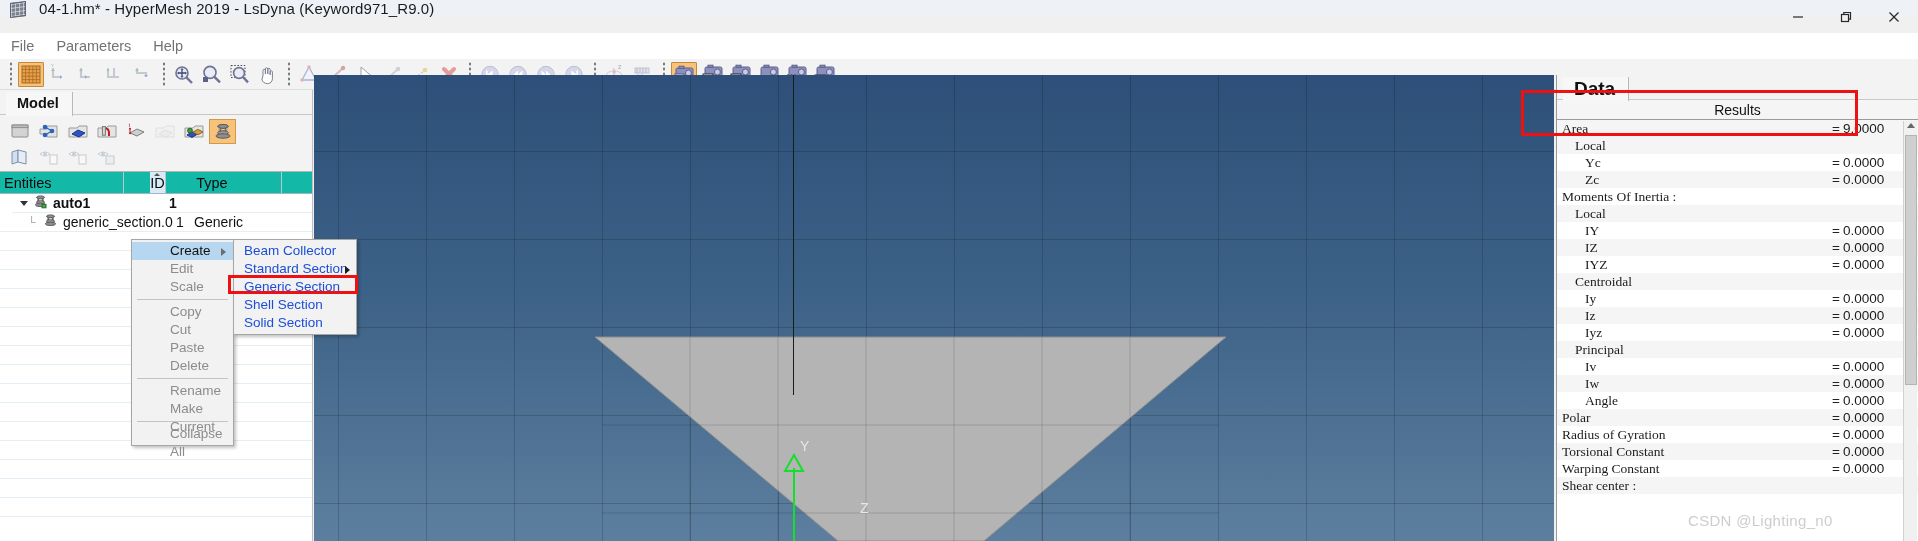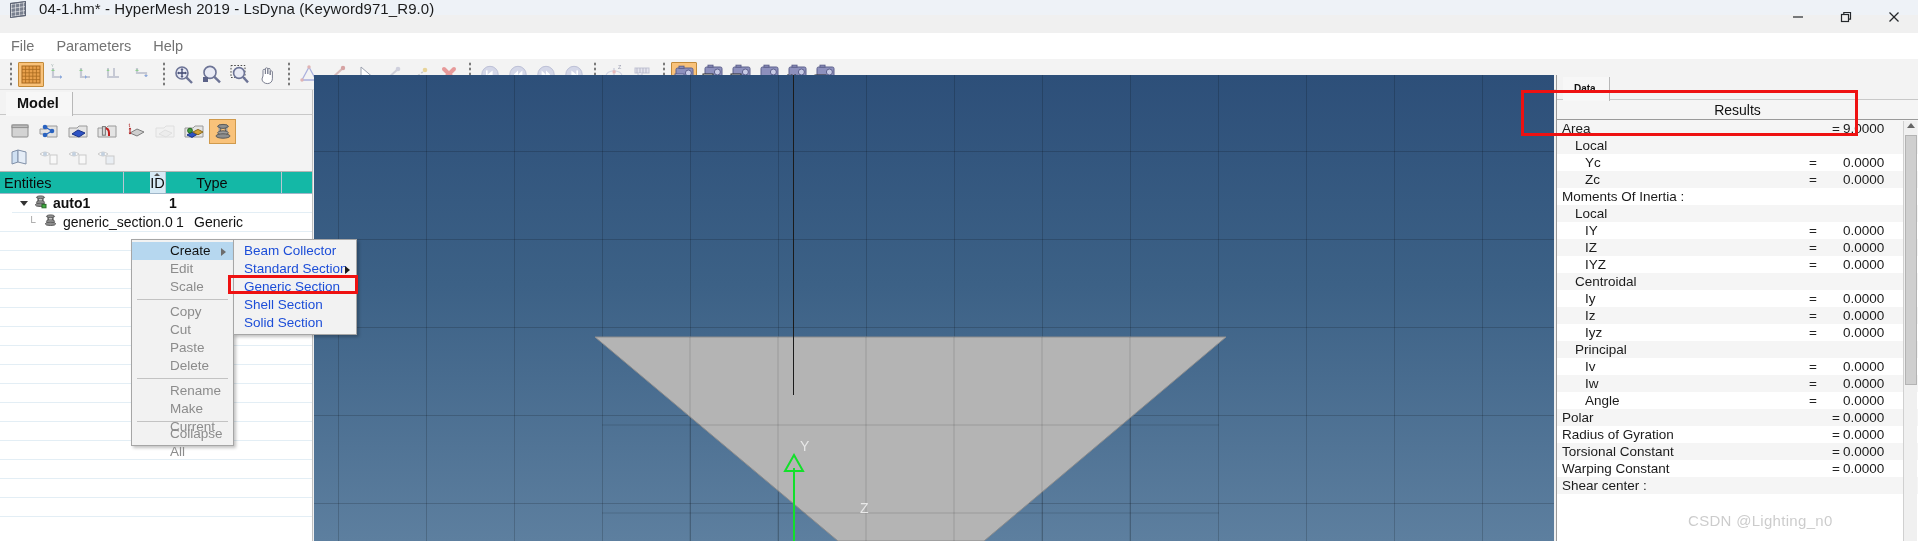--- a/index.html
+++ b/index.html
@@ -175,41 +175,41 @@
   #rightpanel {
     position: absolute; left: 1556px; top: 75px; width: 362px; height: 466px;
     background: #ffffff; border-left: 1px solid #9a9a9a;
   }
   #rp-tabstrip {
     height: 25px; background: #f3f3f3; position: relative; border-bottom: 1px solid #c8c8c8;
   }
   #rp-tabstrip .tab {
     position: absolute; left: 6px; top: 2px; height: 24px;
     padding: 0 13px 0 11px; line-height: 23px;
-    font-size: 10px; font-weight: bold; color: #111;
+    font-size: 19px; font-weight: bold; color: #111;
     background: #f7f7f7; border-right: 1px solid #b8b8b8;
   }
   #rp-results-header {
     height: 20px; line-height: 20px; text-align: center;
     font-size: 14px; color: #111; background: #f5f5f5;
     border-bottom: 1px solid #9a9a9a;
   }
   #rp-rows { position: relative; }
   .rrow {
     display: flex; align-items: center; height: 17px;
     font-size: 13.5px; color: #1b1b1b; padding-right: 17px;
     position: relative; white-space: nowrap;
   }
   .rrow.alt { background: #f5f5f5; }
-  .rrow .rlabel { flex: 1; }
+  .rrow .rlabel { flex: 1; font-family: Liberation Serif, serif; }
   .rrow .req { width: 14px; text-align: center; color: #222; }
   .rrow .rval { width: 58px; text-align: left; }
   .ind0 { padding-left: 5px; }
   .ind1 { padding-left: 18px; }
-  .ind2 { padding-left: 28px; gap: 23px; }
+  .ind2 { padding-left: 28px; }
   #rp-scroll {
     position: absolute; right: 1px; top: 46px; width: 14px; height: 420px;
     background: #f0f0f0; border-left: 1px solid #d0d0d0;
   }
   #rp-scroll .thumb {
     position: absolute; left: 1px; top: 0; width: 12px; height: 250px;
     background: #cfcfcf; border: 1px solid #b3b3b3;
   }
   #rp-scroll .arrow-up {
     position: absolute; left: 3px; top: 2px; width: 0; height: 0;

